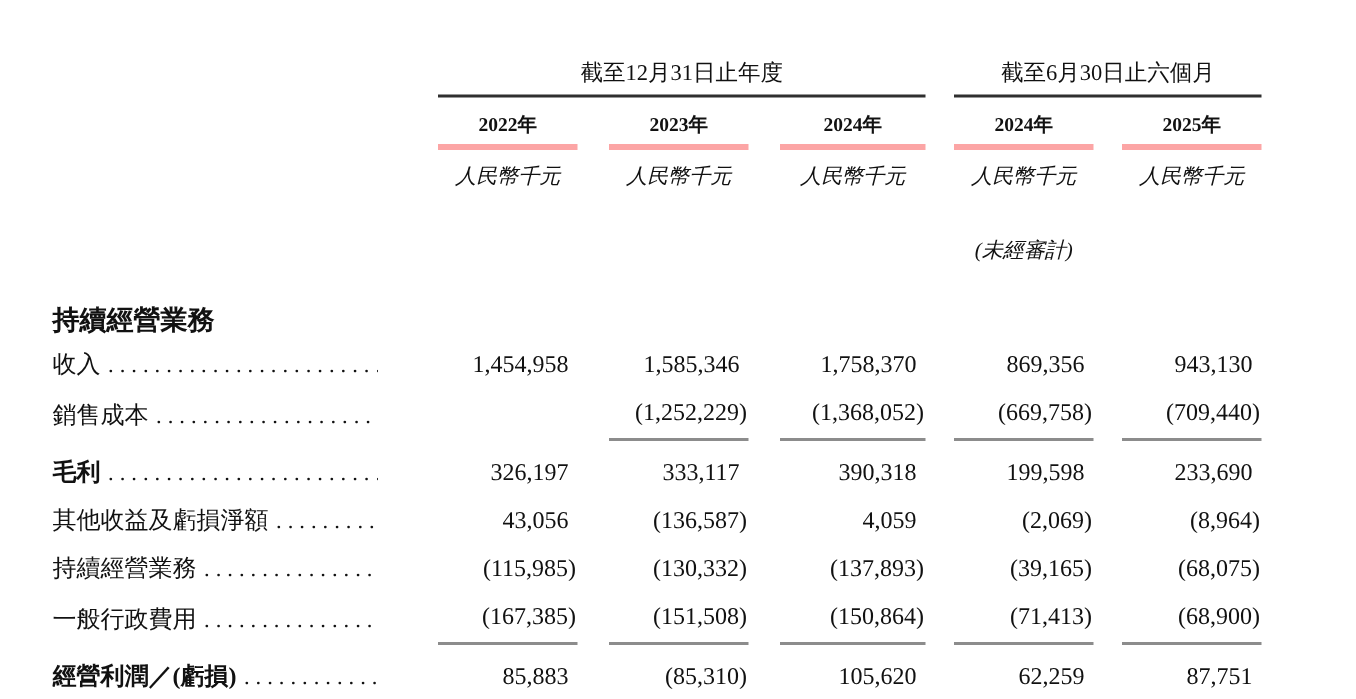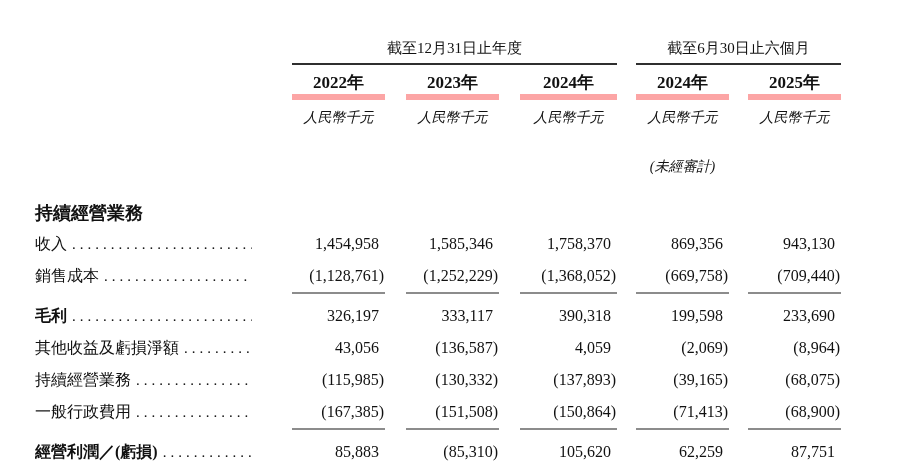--- a/index.html
+++ b/index.html
@@ -38,27 +38,27 @@
     padding-top: 3px;
     border-bottom: 2px solid #2f2f2f;
     box-sizing: border-box;
     white-space: nowrap;
   }
   .g1 { grid-column: 2 / 7; }
   .g2 { grid-column: 8 / 11; }
   .hr2 { height: 35px; }
   .yearcell {
     font-weight: bold;
-    font-size: 17px;
+    font-size: 13px;
     text-align: center;
     display: flex;
     align-items: center;
     justify-content: center;
     padding-top: 5px;
-    border-bottom: 6px solid #fca5a5;
+    border-bottom: 4px solid #fca5a5;
     box-sizing: border-box;
     white-space: nowrap;
   }
   .hr3 { height: 30px; }
   .unitcell {
     font-style: italic;
     font-size: 14px;
     text-align: center;
     display: flex;
     align-items: flex-end;
@@ -97,21 +97,21 @@
     line-height: 32px;
   }
   .brow.spacer {
     height: 40px;
     padding-top: 8px;
     box-sizing: border-box;
   }
   .lab {
     grid-column: 1;
     display: flex;
-    align-items: flex-start;
+    align-items: flex-end;
     overflow: hidden;
     padding-right: 40px;
     box-sizing: border-box;
   }
   .lbl {
     font-size: 16px;
     white-space: nowrap;
   }
   .brow.boldrow .lbl { font-weight: bold; }
   .leader {
@@ -175,21 +175,20 @@
             <div class="num cc2">1,585,346</div>
             <div class="num cc3">1,758,370</div>
             <div class="num cc4">869,356</div>
             <div class="num cc5">943,130</div>
           </div>
           <div class="grid brow rule">
             <div class="lab">
               <span class="lbl">銷售成本</span>
               <span class="leader">............................................................</span>
             </div>
-            <div class="num cc1 neg">(1,128,761)</div>
             <div class="num cc2 neg">(1,252,229)</div>
             <div class="num cc3 neg">(1,368,052)</div>
             <div class="num cc4 neg">(669,758)</div>
             <div class="num cc5 neg">(709,440)</div>
           </div>
           <div class="grid brow boldrow spacer">
             <div class="lab">
               <span class="lbl">毛利</span>
               <span class="leader">............................................................</span>
             </div>

